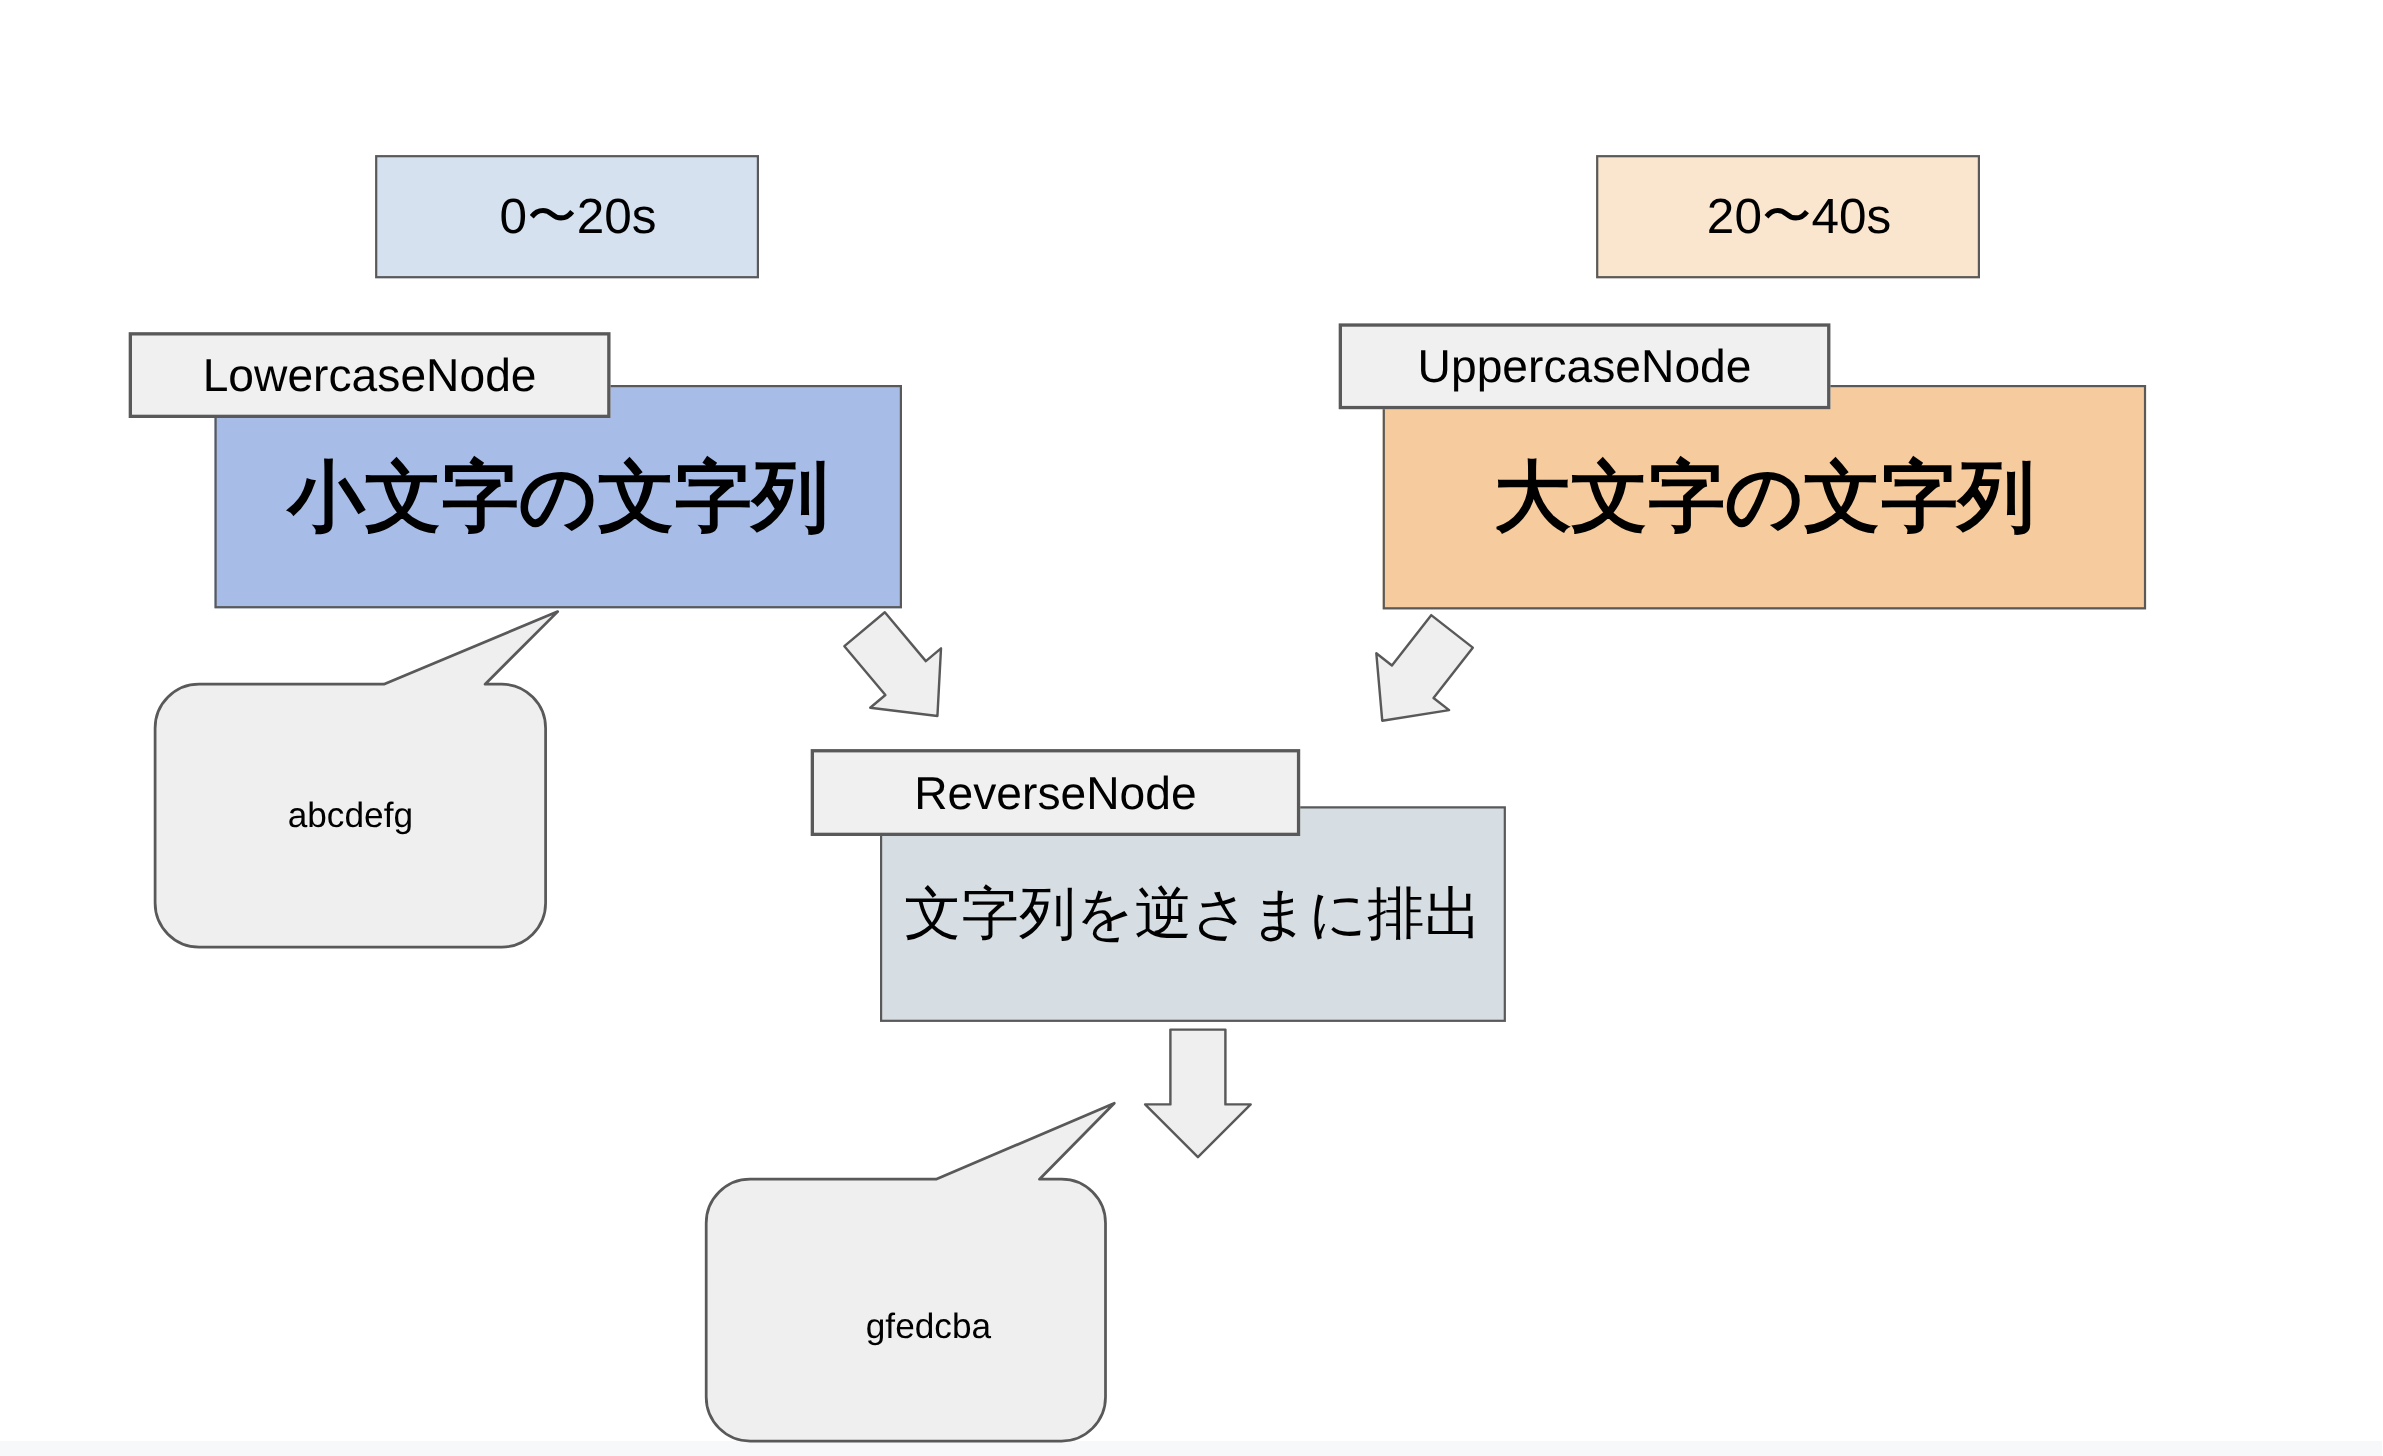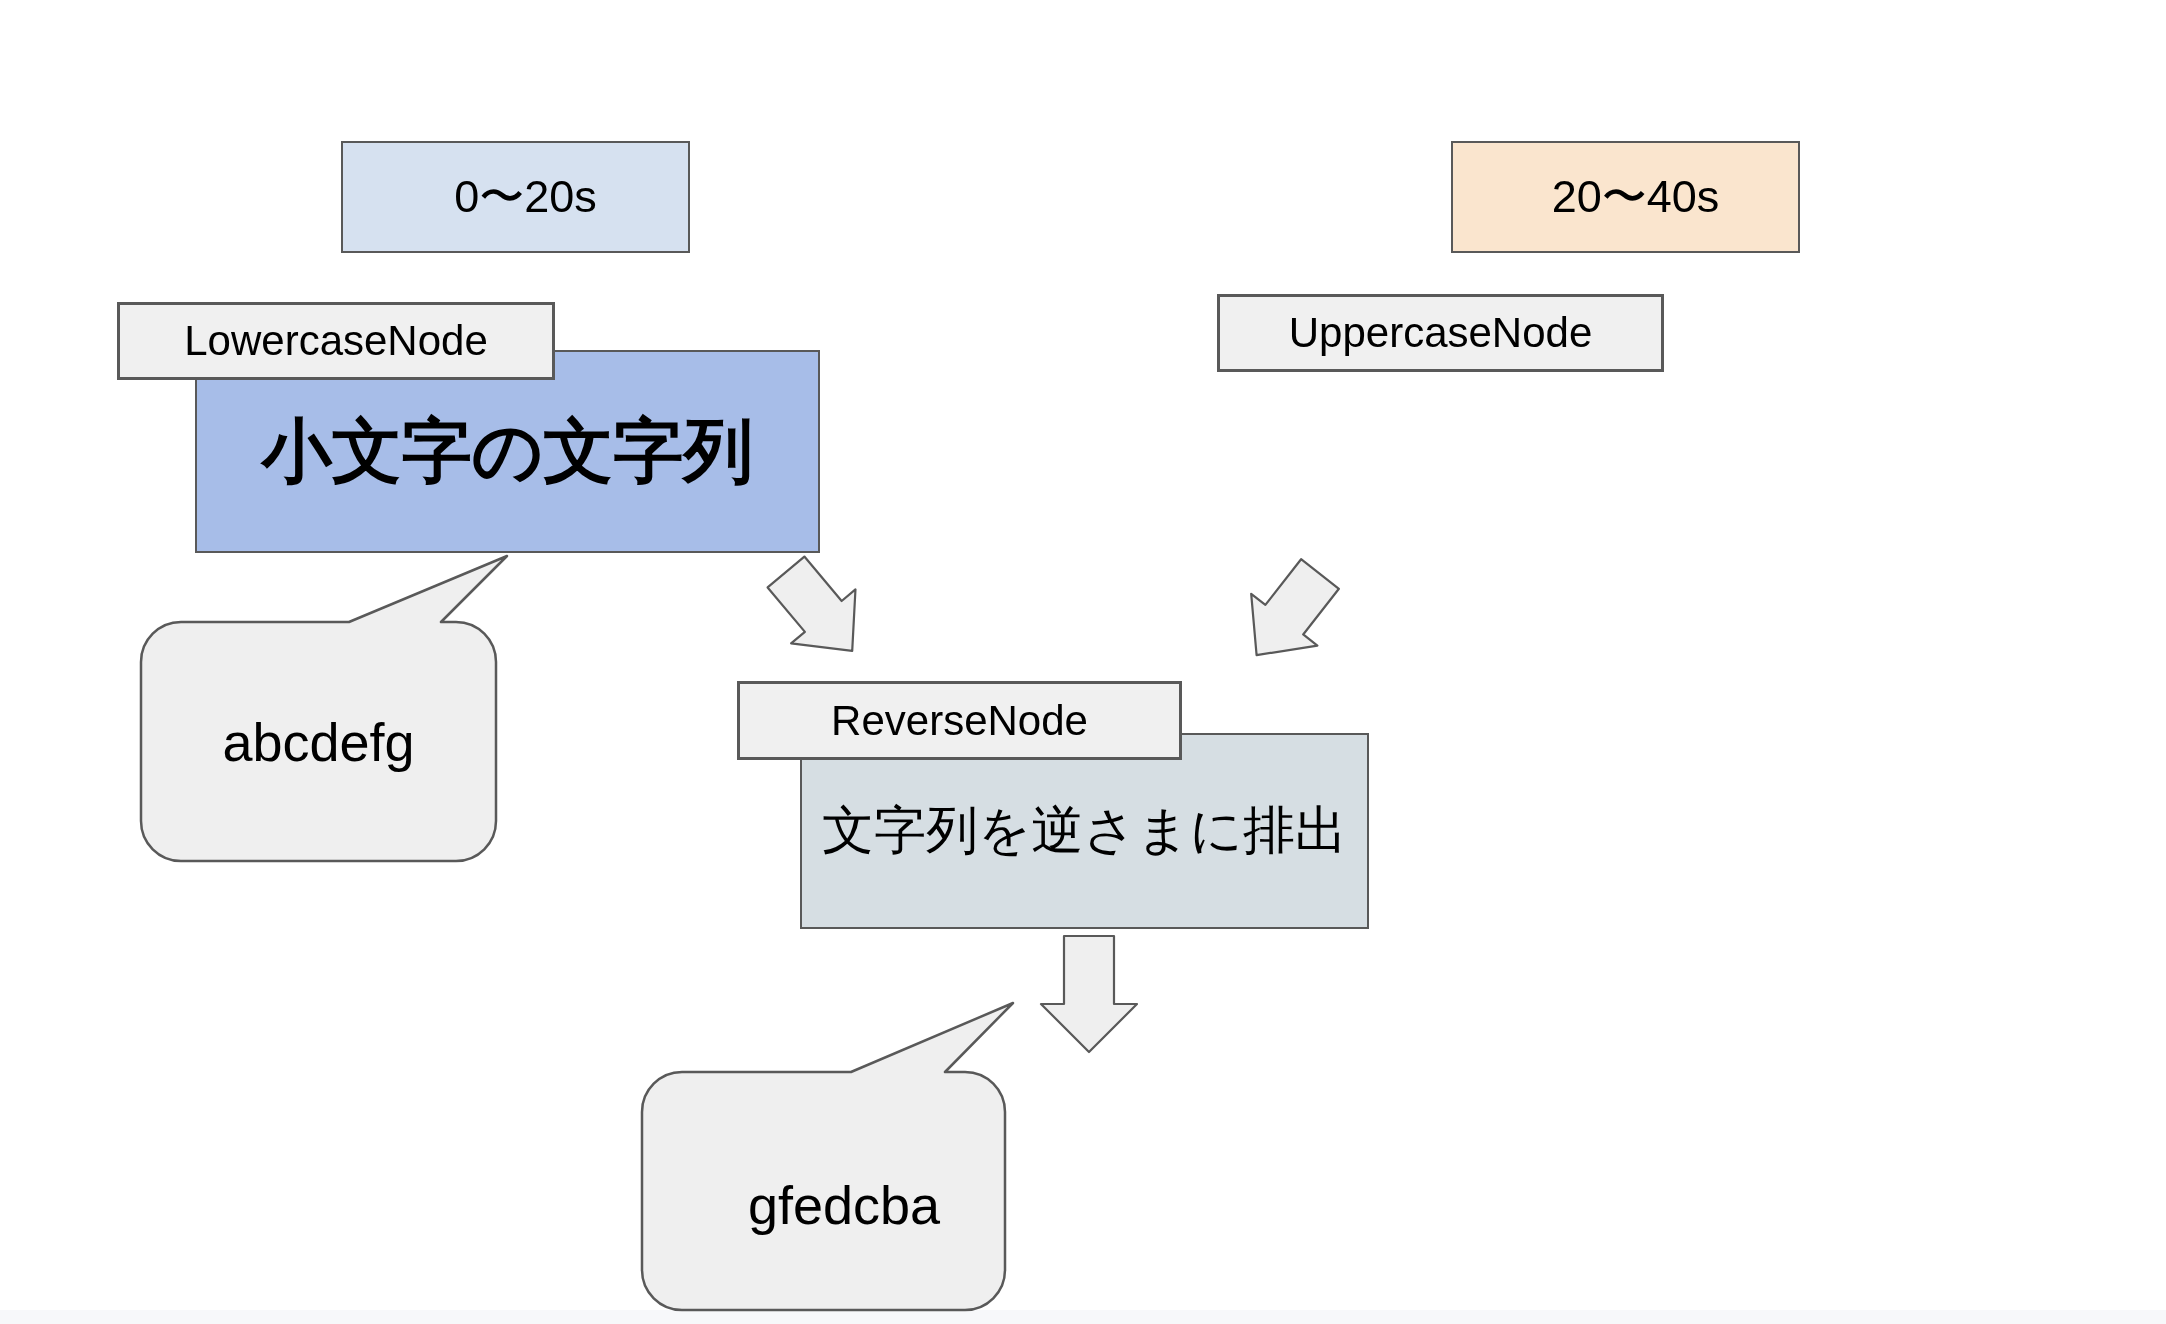--- a/index.html
+++ b/index.html
@@ -37,21 +37,21 @@
 
   
   .node{border:2px solid #595959;z-index:3;}
   #node-blue{left:195px;top:350px;width:625px;height:203px;background:#a7bde8;}
   #node-orange{left:1257px;top:350px;width:694px;height:204px;background:#f6cb9d;}
   #node-gray{left:800px;top:733px;width:569px;height:196px;background:#d6dee3;}
   .node-title{font-size:70px;font-weight:700;}
   #node-gray .node-title{font-size:52px;font-weight:400;}
 
   
-  .bubble-text{font-size:54px;z-index:6;}
+  .bubble-text{font-size:32px;z-index:6;}
   #bubble-input-text{left:141px;top:622px;width:355px;height:239px;}
   #bubble-output-text{left:642px;top:1072px;width:363px;height:238px;padding-top:28px;padding-left:41px;}
 
   
   #shape-layer{position:absolute;left:0;top:0;z-index:5;pointer-events:none;}
   .bubble-shape{fill:#efefef;stroke:#595959;stroke-width:2.5;stroke-linejoin:round;}
   .block-arrow{fill:#efefef;stroke:#595959;stroke-width:2.2;stroke-linejoin:round;}
 
   
   #footer-strip{left:0;top:1310px;width:2166px;height:14px;background:#f7f8fa;z-index:1;}
@@ -62,20 +62,23 @@
 <div id="canvas">
 
   <div id="time-lower" class="abs center time-badge">0〜20s</div>
   <div id="time-upper" class="abs center time-badge">20〜40s</div>
 
   <div id="node-blue" class="abs center node">
     <span class="node-title">小文字の文字列</span>
   </div>
   <div id="label-lowercase" class="abs center tag-label">LowercaseNode</div>
 
+  <div id="node-orange" class="abs center node">
+    <span class="node-title">大文字の文字列</span>
+  </div>
   <div id="label-uppercase" class="abs center tag-label">UppercaseNode</div>
 
   <div id="node-gray" class="abs center node">
     <span class="node-title">文字列を逆さまに排出</span>
   </div>
   <div id="label-reverse" class="abs center tag-label">ReverseNode</div>
 
   <svg id="shape-layer" width="2166" height="1324" viewBox="0 0 2166 1324">
 
     <path class="bubble-shape" d="M 349,622 L 507,556 L 441,622 L 456,622

